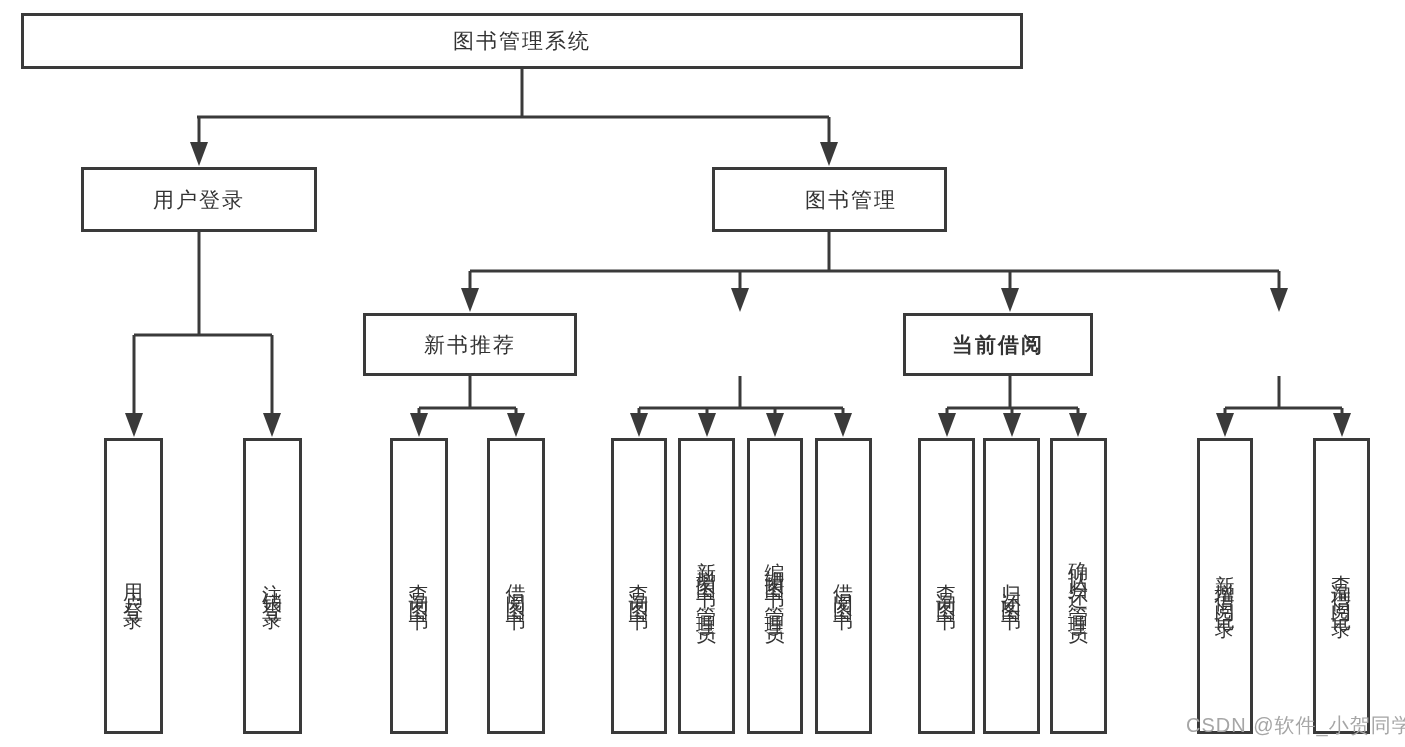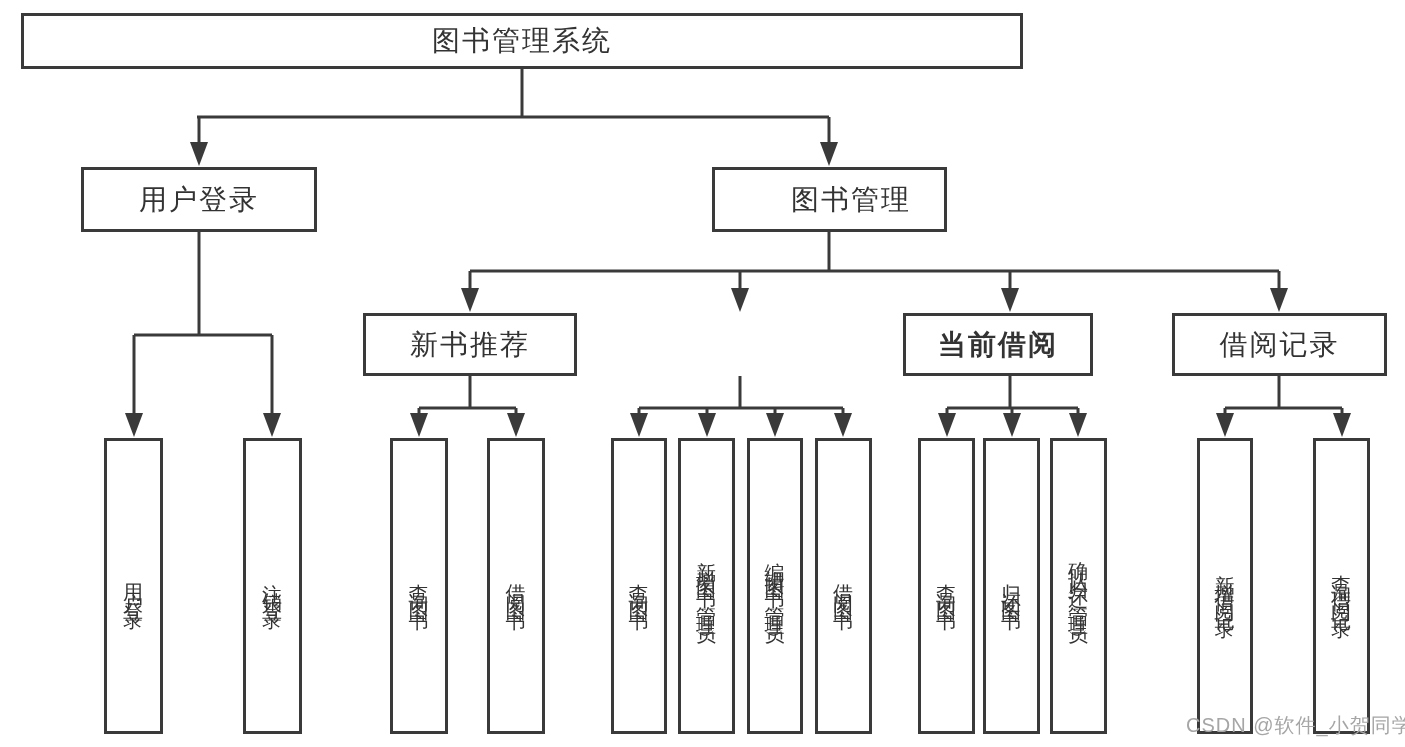--- a/index.html
+++ b/index.html
@@ -23,21 +23,21 @@
   }
   .hbox {
     position: absolute;
     z-index: 2;
     box-sizing: border-box;
     background: #ffffff;
     border: 3px solid #3a3a3a;
     display: flex;
     align-items: center;
     justify-content: center;
-    font-size: 28px;
+    font-size: 21px;
     letter-spacing: 2px;
     color: #333333;
     white-space: nowrap;
   }
   .leaf {
     position: absolute;
     z-index: 2;
     box-sizing: border-box;
     background: #ffffff;
     border: 3px solid #3a3a3a;
@@ -135,21 +135,20 @@
     </g>
   </svg>
 
   <div class="hbox" style="left:21px; top:13px; width:1002px; height:56px;">图书管理系统</div>
 
   <div class="hbox" style="left:81px; top:167px; width:236px; height:65px;">用户登录</div>
   <div class="hbox" style="left:712px; top:167px; width:235px; height:65px;padding-left:43px;">图书管理</div>
 
   <div class="hbox" style="left:363px; top:313px; width:214px; height:63px;">新书推荐</div>
   <div class="hbox" style="left:903px; top:313px; width:190px; height:63px;font-weight:bold;">当前借阅</div>
-  <div class="hbox" style="left:1172px; top:313px; width:215px; height:63px;">借阅记录</div>
 
   <div class="leaf" style="left:104px; top:438px; width:59px; height:296px;">
     <span>用户登录</span>
   </div>
   <div class="leaf" style="left:243px; top:438px; width:59px; height:296px;">
     <span>注销登录</span>
   </div>
   <div class="leaf" style="left:390px; top:438px; width:58px; height:296px;">
     <span>查询图书</span>
   </div>

